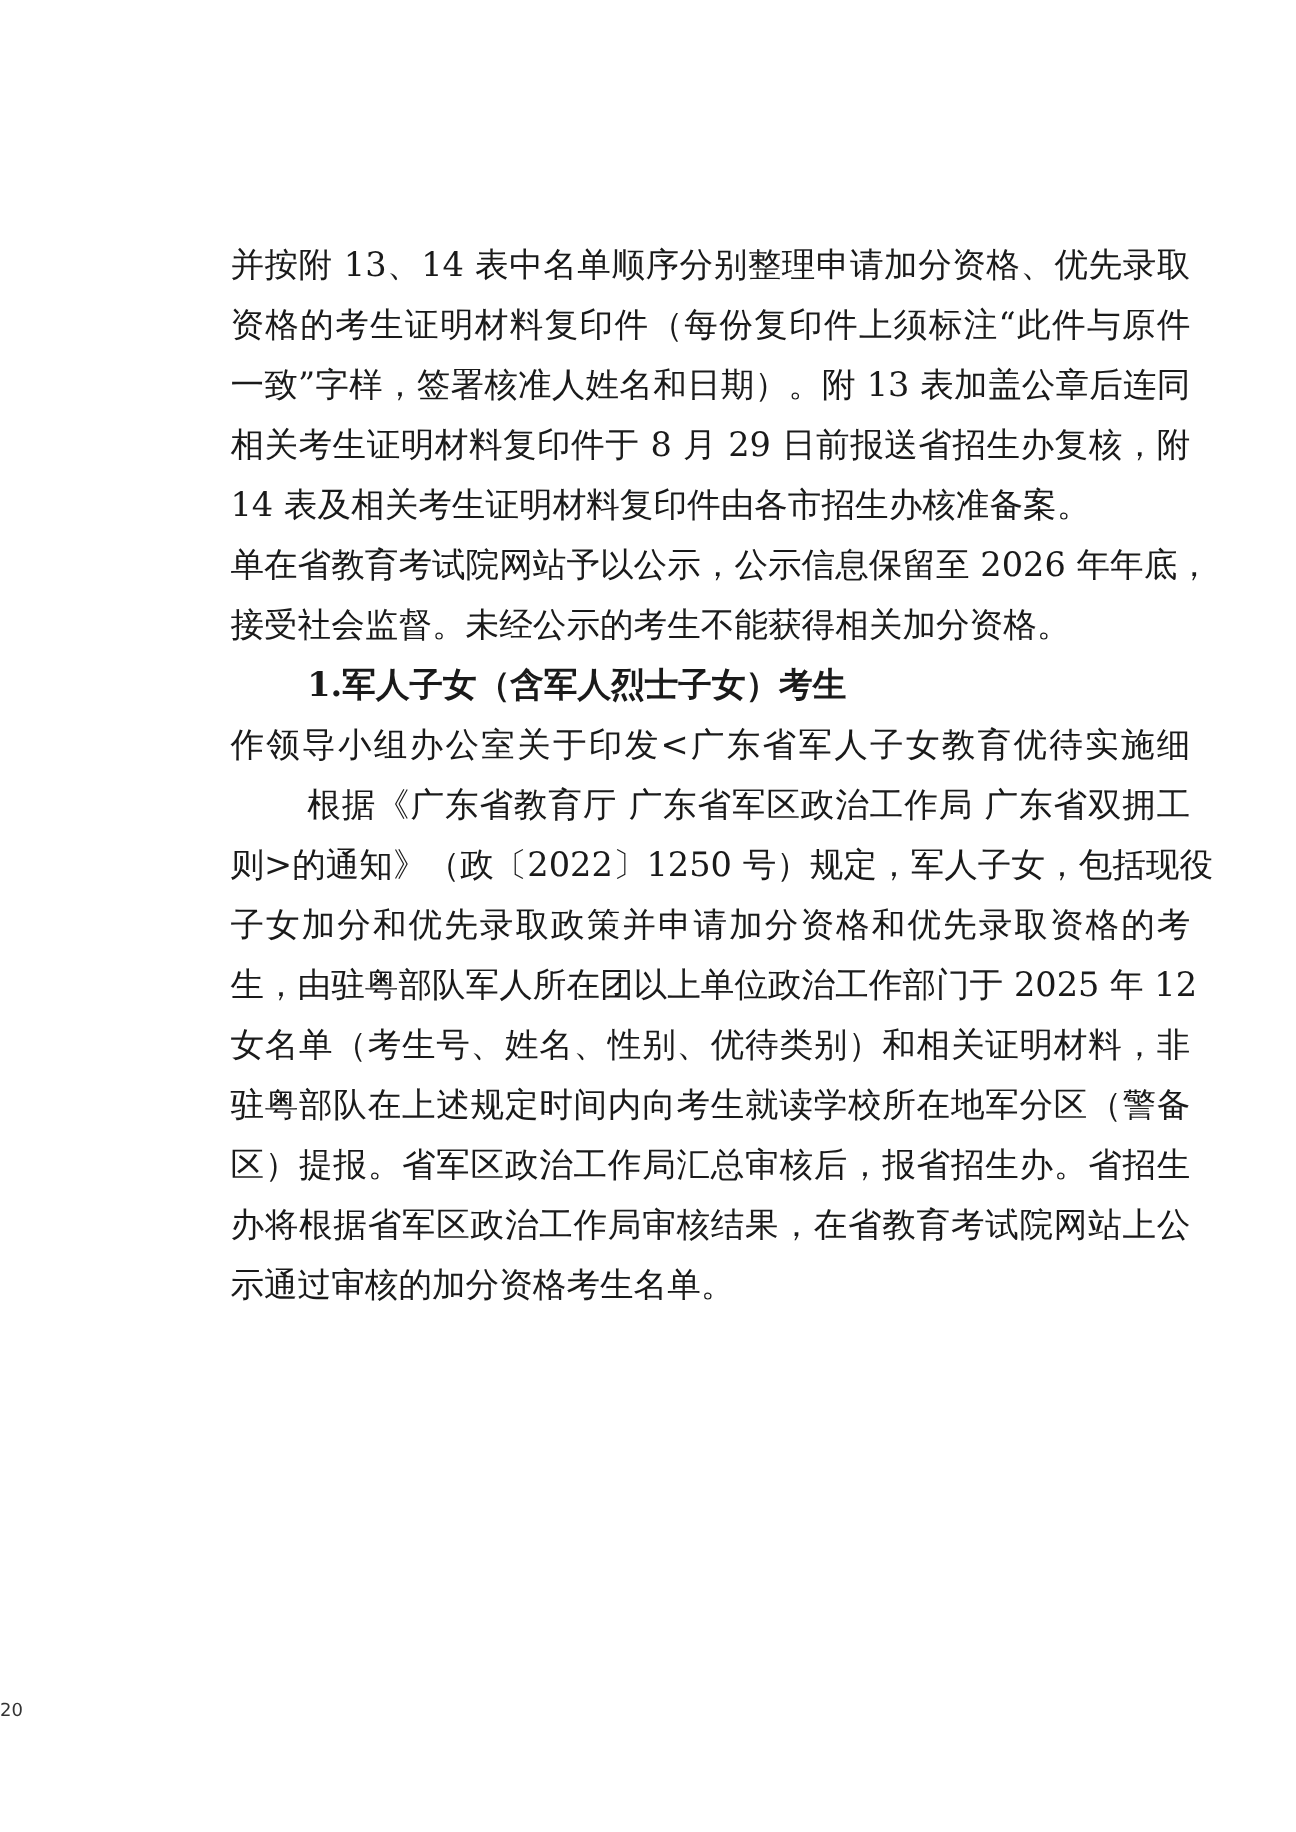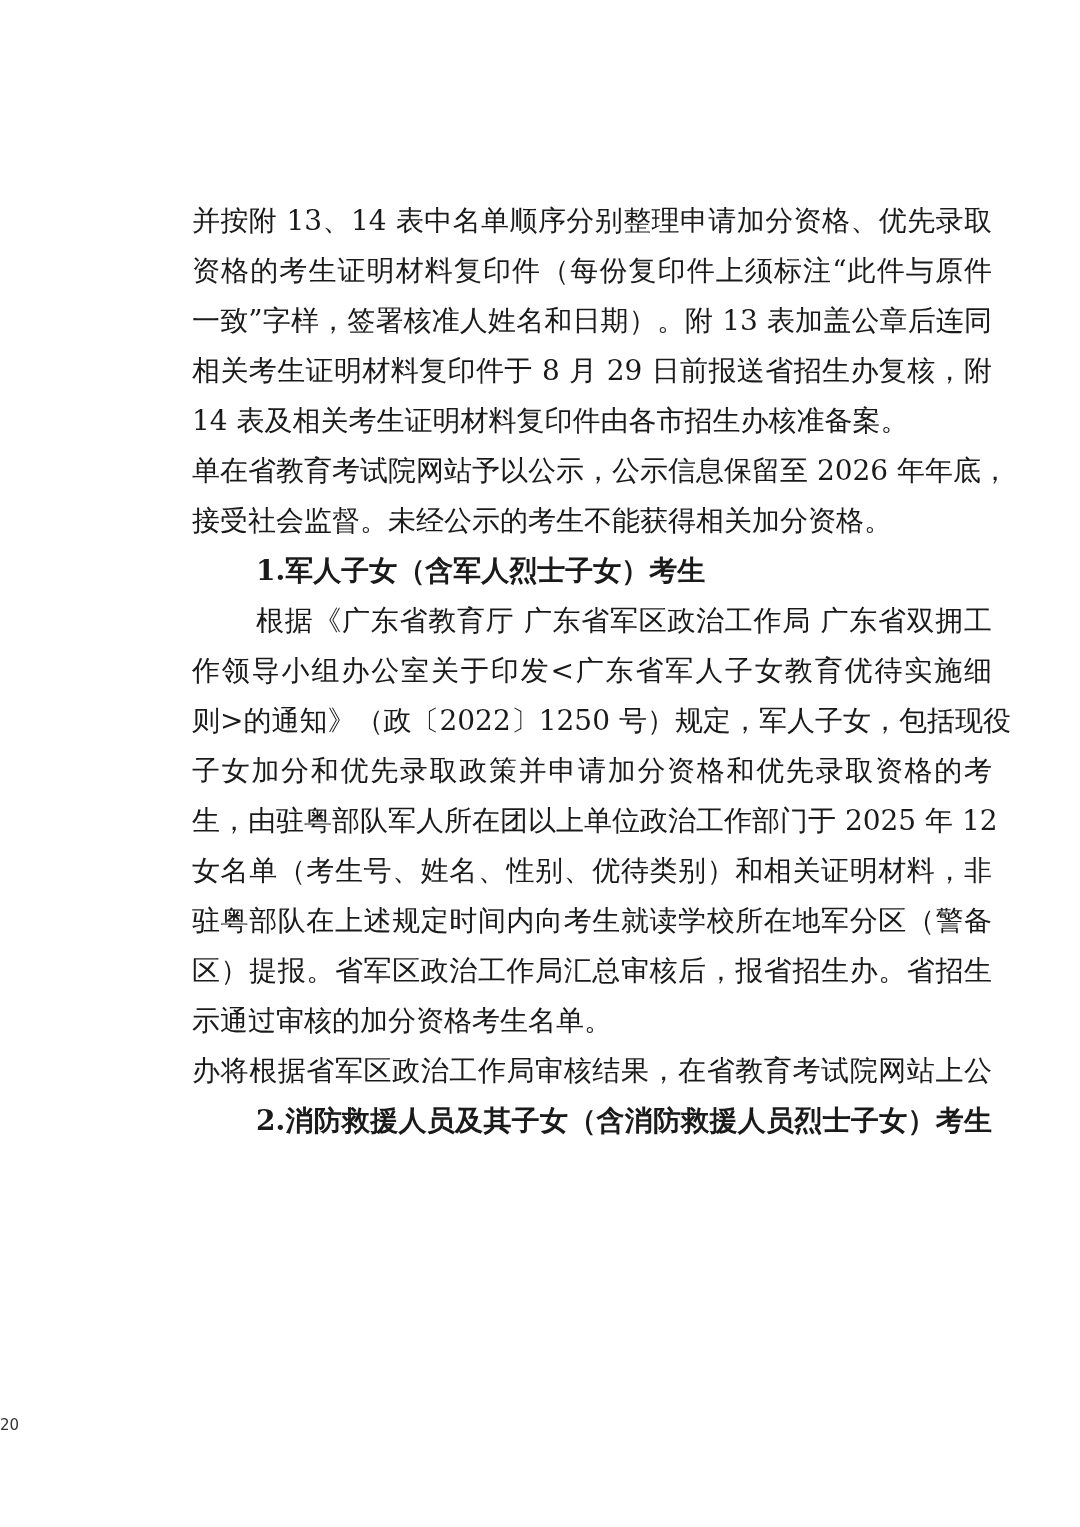--- a/index.html
+++ b/index.html
@@ -49,30 +49,29 @@
 
     <div>
       <span class="line">单在省教育考试院网站予以公示，公示信息保留至 2026 年年底，</span>
       <span class="line last">接受社会监督。未经公示的考生不能获得相关加分资格。</span>
     </div>
 
 
     <span class="line last indent bold">1.军人子女（含军人烈士子女）考生</span>
 
     <div>
+      <span class="line">作领导小组办公室关于印发&lt;广东省军人子女教育优待实施细</span>
       <span class="line indent">根据《广东省教育厅 广东省军区政治工作局 广东省双拥工</span>
-      <span class="line">作领导小组办公室关于印发&lt;广东省军人子女教育优待实施细</span>
       <span class="line">则&gt;的通知》（政〔2022〕1250 号）规定，军人子女，包括现役</span>
       <span class="line">子女加分和优先录取政策并申请加分资格和优先录取资格的考</span>
       <span class="line">生，由驻粤部队军人所在团以上单位政治工作部门于 2025 年 12</span>
       <span class="line">女名单（考生号、姓名、性别、优待类别）和相关证明材料，非</span>
       <span class="line">驻粤部队在上述规定时间内向考生就读学校所在地军分区（警备</span>
       <span class="line">区）提报。省军区政治工作局汇总审核后，报省招生办。省招生</span>
+      <span class="line">办将根据省军区政治工作局审核结果，在省教育考试院网站上公</span>
       <span class="line last">示通过审核的加分资格考生名单。</span>
-      <span class="line">办将根据省军区政治工作局审核结果，在省教育考试院网站上公</span>
     </div>
 
-    <span class="line indent bold">2.消防救援人员及其子女（含消防救援人员烈士子女）考生</span>
 
   </div>
 
   <div class="page-number">20</div>
 </div>
 
 </body></html>

